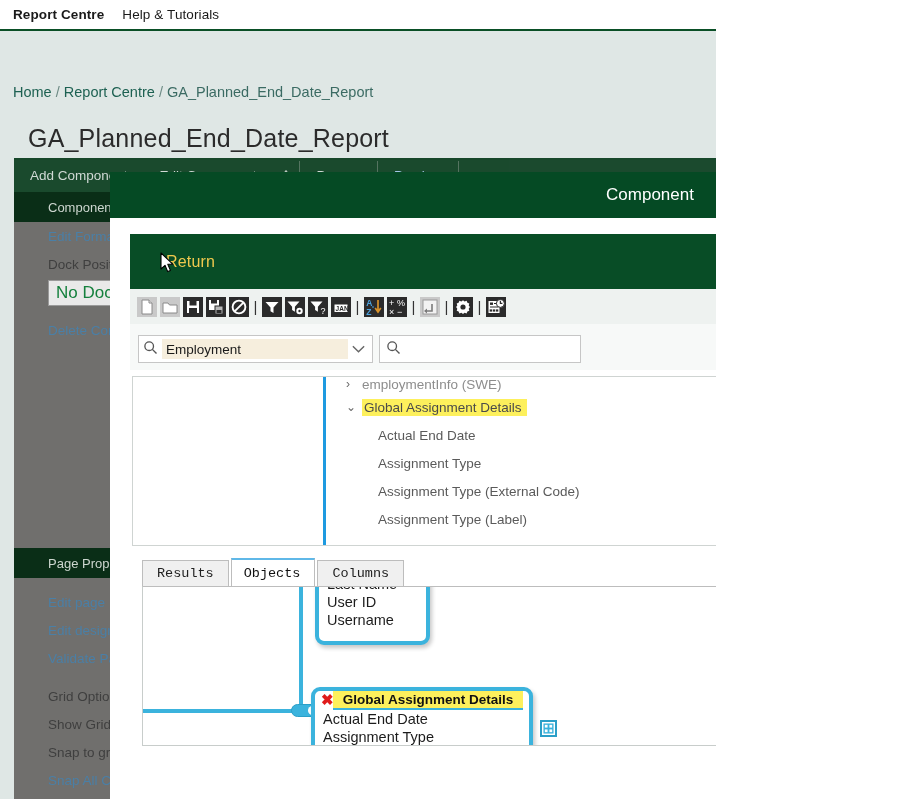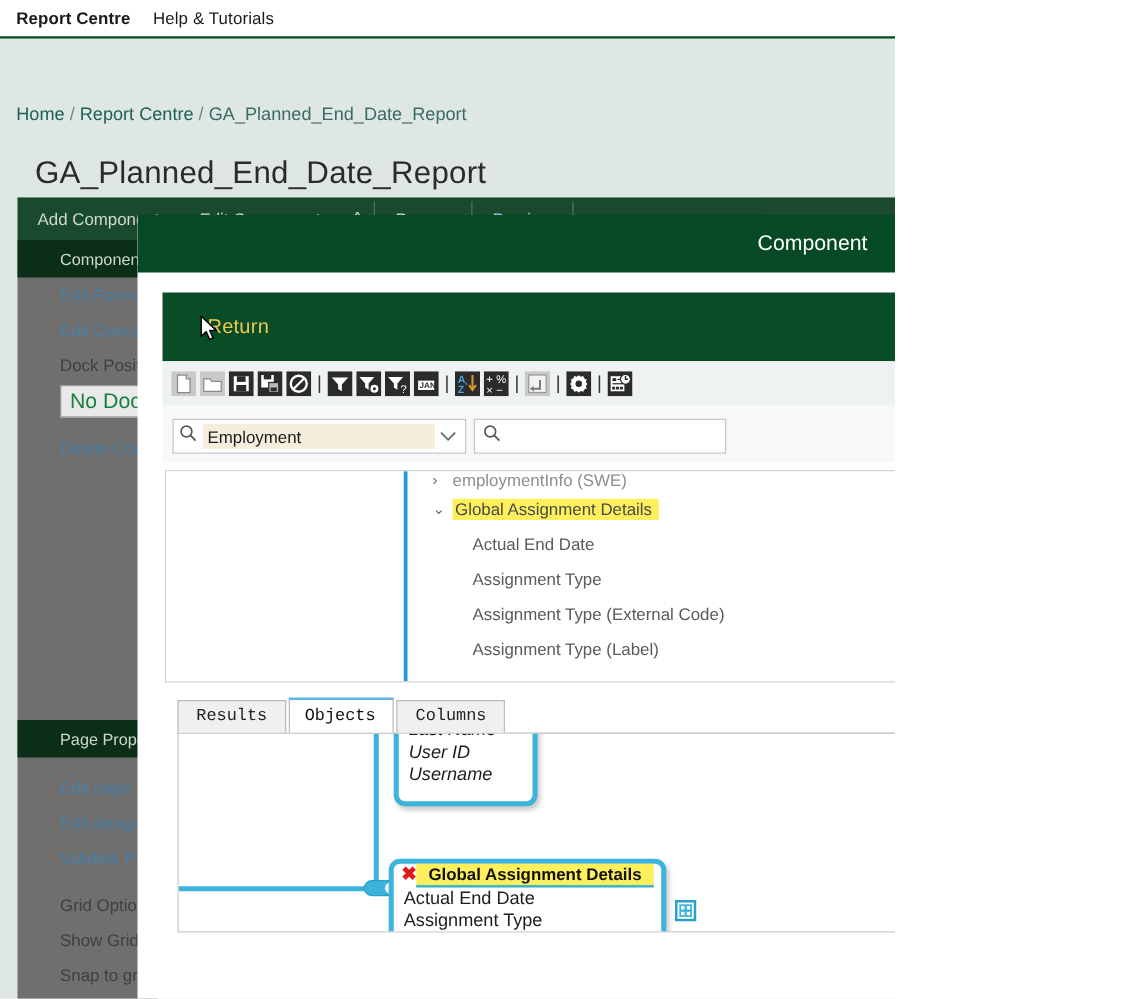--- a/index.html
+++ b/index.html
@@ -257,21 +257,20 @@
       <span style="margin-left:7px;font-size:12px;">▾</span>
     </div>
     <div class="dt-sep"></div>
     <div class="dt-item link">Preview</div>
     <div class="dt-sep"></div>
   </div>
 
   <div class="sidebar">
     <div class="sb-group-head">Component</div>
     <div class="sb-item">Edit Format</div>
-    <div class="sb-item">Edit Query</div>
     <div class="sb-item muted">Dock Position</div>
     <div class="sb-select">No Dock</div>
     <div class="sb-spacer"></div>
     <div class="sb-item">Delete Component</div>
 
     <div style="height:204px;"></div>
 
     <div class="sb-group-head">Page Properties</div>
     <div class="sb-spacer"></div>
     <div class="sb-item">Edit page</div>
@@ -490,21 +489,21 @@
         <div class="tab">Columns</div>
       </div>
 
       <div class="canvas">
 
         <div class="connector" style="left:0px; top:122px; width:160px; height:4px;"></div>
         <div class="connector" style="left:156px; top:0px; width:4px; height:126px;"></div>
 
         <div class="toggle-pill" style="left:148px; top:117px;"></div>
 
-        <div class="obj-box" style="left:172px; top:-16px; width:115px; height:74px;font-style:italic;">
+        <div class="obj-box" style="left:172px; top:-16px; width:115px; height:74px;">
           <div class="ob-line">Last Name</div>
           <div class="ob-line">User ID</div>
           <div class="ob-line">Username</div>
         </div>
 
         <div class="obj-box" style="left:168px; top:100px; width:222px; height:80px;">
           <div class="obj-x">✖</div>
           <div class="obj-title">Global Assignment Details</div>
           <div class="ob-line">Actual End Date</div>
           <div class="ob-line">Assignment Type</div>

